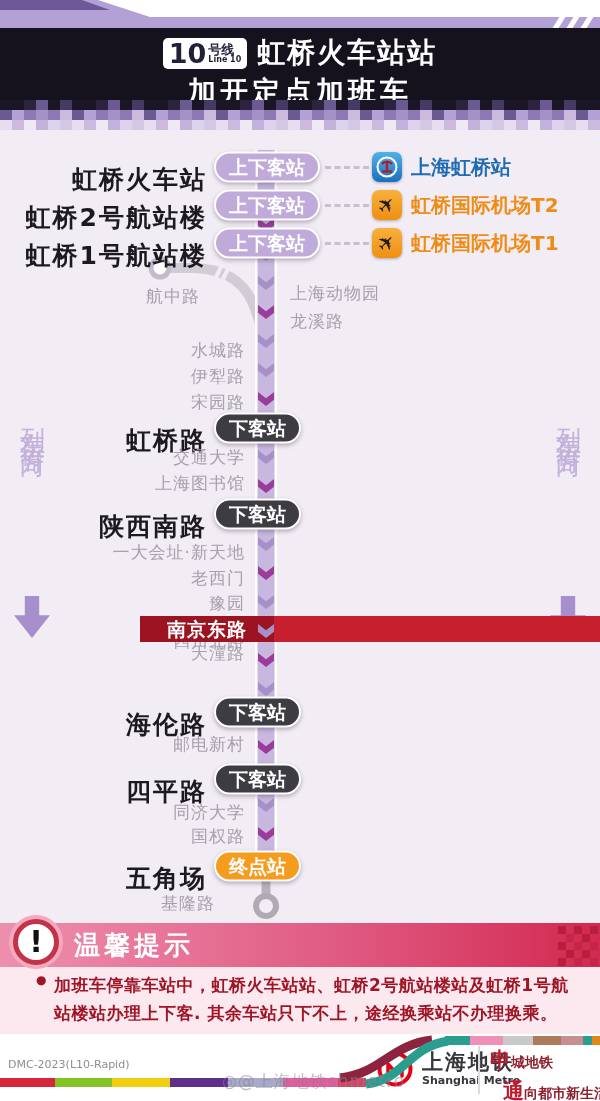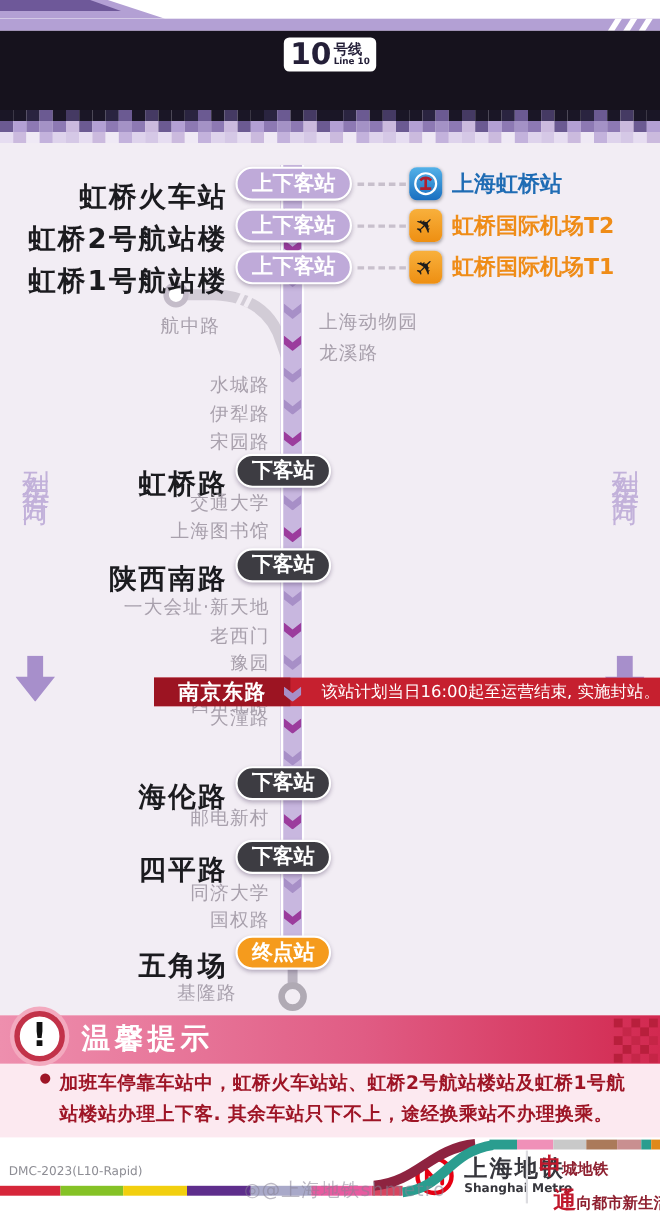--- a/index.html
+++ b/index.html
@@ -112,21 +112,23 @@
 
   <div class="header">
     <div class="header-row1">
       <div class="line-badge">
         <span class="num">10</span>
         <span class="col">
           <span class="suf">号线</span>
           <span class="en">Line 10</span>
         </span>
       </div>
-    </div>
+      <div class="title1">虹桥火车站站</div>
+    </div>
+    <div class="title2">加开定点加班车</div>
   </div>
 
   <div class="map-bg"></div>
   <div class="checker" id="checker">
       <span style="left: 0px; top: 0px; background: rgb(26, 22, 38);"></span>
       <span style="left: 12px; top: 0px; background: rgb(26, 22, 38);"></span>
       <span style="left: 24px; top: 0px; background: rgb(42, 36, 64);"></span>
       <span style="left: 36px; top: 0px; background: rgb(107, 90, 146);"></span>
       <span style="left: 48px; top: 0px; background: rgb(26, 22, 38);"></span>
       <span style="left: 60px; top: 0px; background: rgb(69, 58, 99);"></span>
@@ -326,21 +328,20 @@
       <div class="pill pill-alight" style="top: 428px;">下客站</div>
       <div class="st-minor" style="top: 457px; right: 355px;">交通大学</div>
       <div class="st-minor" style="top: 483px; right: 355px;">上海图书馆</div>
       <div class="st-major" style="top: 514px; right: 393px;">陕西南路</div>
       <div class="pill pill-alight" style="top: 514px;">下客站</div>
       <div class="st-minor" style="top: 552px; right: 355px;">一大会址·新天地</div>
       <div class="st-minor" style="top: 578px; right: 355px;">老西门</div>
       <div class="st-minor" style="top: 603px; right: 355px;">豫园</div>
       <div class="closure">
         <div class="closure-name">南京东路</div>
-        <div class="closure-note">该站计划当日16:00起至运营结束, 实施封站。</div>
       </div>
       <div class="st-minor" style="top: 653px; right: 355px;">天潼路</div>
       <div class="st-minor" style="top: 641px; right: 355px; margin-left: 16px;">四川北路</div>
       <div class="st-major" style="top: 712px; right: 393px;">海伦路</div>
       <div class="pill pill-alight" style="top: 712px;">下客站</div>
       <div class="st-minor" style="top: 744px; right: 355px;">邮电新村</div>
       <div class="st-major" style="top: 779px; right: 393px;">四平路</div>
       <div class="pill pill-alight" style="top: 779px;">下客站</div>
       <div class="st-minor" style="top: 812px; right: 355px;">同济大学</div>
       <div class="st-minor" style="top: 836px; right: 355px;">国权路</div>

